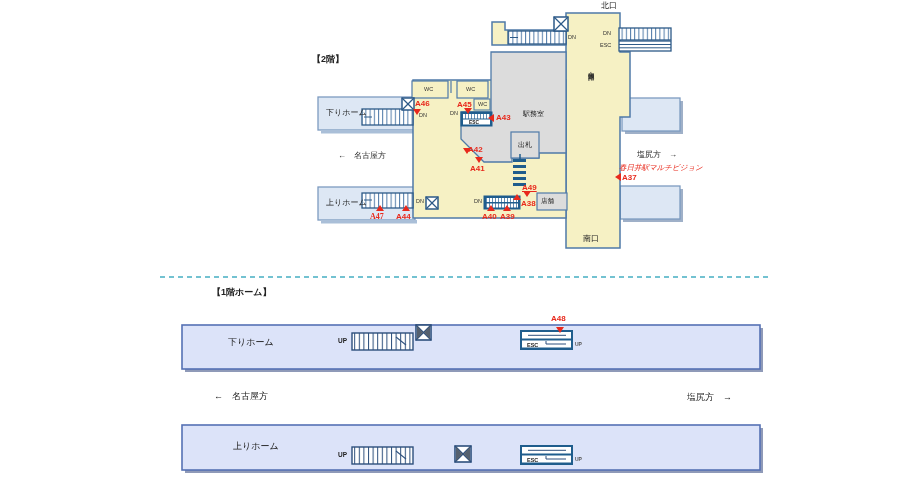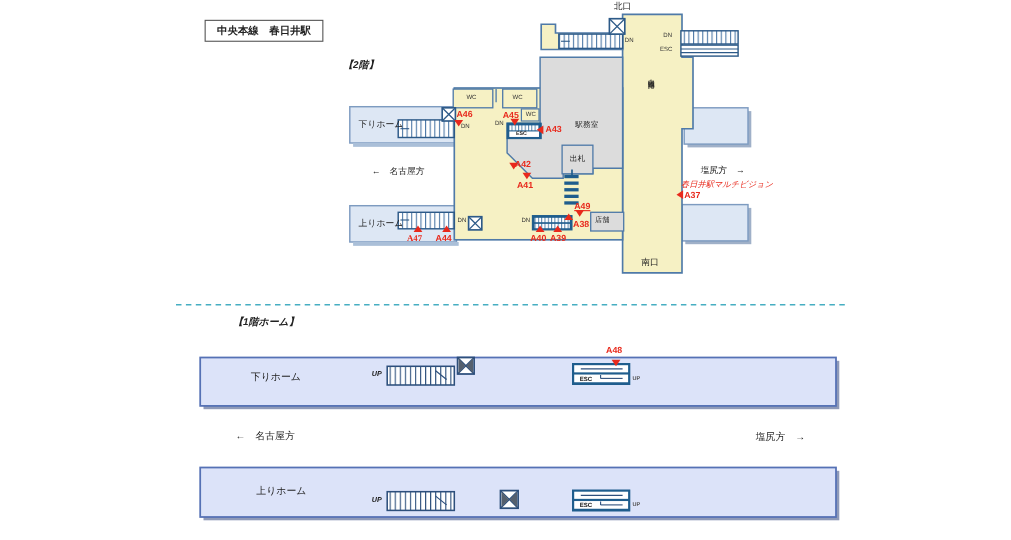--- a/index.html
+++ b/index.html
@@ -4,35 +4,34 @@
 <style>
   html,body{margin:0;padding:0;background:#fff;}
   #stage{position:relative;width:919px;height:491px;background:#fff;overflow:hidden;
          font-family:"Liberation Sans","DejaVu Sans",sans-serif;}
   #map-svg{position:absolute;left:0;top:0;}
   .lbl{position:absolute;white-space:nowrap;color:#222;font-size:8px;line-height:1.1;}
   .sm{font-size:5.5px;color:#333;}
   .md{font-size:7px;}
   .lg{font-size:9px;}
   .red{color:#e8291c;}
-  .bold{font-weight:bold;font-style:italic;}
+  .bold{font-weight:bold;}
   .adlbl{position:absolute;white-space:nowrap;color:#e8291c;font-size:8px;font-weight:bold;}
   .vert{writing-mode:vertical-rl;text-orientation:upright;letter-spacing:1px;}
   #title-box{position:absolute;left:186px;top:18px;width:106px;height:18px;
              border:1px solid #555;display:flex;align-items:center;justify-content:center;
              font-size:9.5px;font-weight:bold;color:#222;background:#fff;}
   .escin{position:absolute;white-space:nowrap;font-size:5.5px;color:#222;font-weight:bold;}
   .upout{position:absolute;white-space:nowrap;font-size:5px;color:#555;font-weight:bold;}
 </style>
 </head>
 <body>
 
 <div id="stage">
 
-  <div id="title-box">中央本線　春日井駅</div>
 
   <svg id="map-svg" width="919" height="491" viewBox="0 0 919 491">
     <defs>
       <pattern id="stV" width="4.2" height="24" patternUnits="userSpaceOnUse">
         <rect width="4.2" height="24" fill="#ffffff"></rect>
         <line x1="0.5" y1="0" x2="0.5" y2="24" stroke="#4f7aa8" stroke-width="1"></line>
       </pattern>
       <pattern id="stVs" width="3" height="12" patternUnits="userSpaceOnUse">
         <rect width="3" height="12" fill="#ffffff"></rect>
         <line x1="0.5" y1="0" x2="0.5" y2="12" stroke="#3c6f9d" stroke-width="0.8"></line>
@@ -204,21 +203,21 @@
         <rect x="522" y="447" width="49" height="6.5" fill="#ffffff"></rect>
         <line x1="528" y1="450.3" x2="566" y2="450.3" stroke="#2d4f7c" stroke-width="1"></line>
         <rect x="522" y="455.5" width="49" height="7" fill="#ffffff"></rect>
         <line x1="546" y1="459" x2="566" y2="459" stroke="#2d4f7c" stroke-width="1"></line>
         <line x1="546" y1="456" x2="546" y2="459" stroke="#2d4f7c" stroke-width="1"></line>
       </g>
     </g>
   </svg>
 
   <div class="lbl lg bold" style="left:312px;top:55px;">【2階】</div>
-  <div class="lbl" style="left:558px;top:2px;">北口</div>
+  <div class="lbl" style="left:601px;top:2px;">北口</div>
   <div class="lbl sm" style="left:568px;top:34px;">DN</div>
   <div class="lbl sm" style="left:603px;top:30px;">DN</div>
   <div class="lbl sm" style="left:600px;top:42px;">ESC</div>
   <div class="lbl vert" style="left:588px;top:66px;font-size:6.5px;">自由通路</div>
   <div class="lbl md" style="left:523px;top:110px;">駅務室</div>
   <div class="lbl md" style="left:518px;top:141px;">出札</div>
   <div class="lbl sm" style="left:424px;top:86px;">WC</div>
   <div class="lbl sm" style="left:466px;top:86px;">WC</div>
   <div class="lbl sm" style="left:478px;top:101px;">WC</div>
   <div class="lbl" style="left:326px;top:109px;">下りホーム</div>

